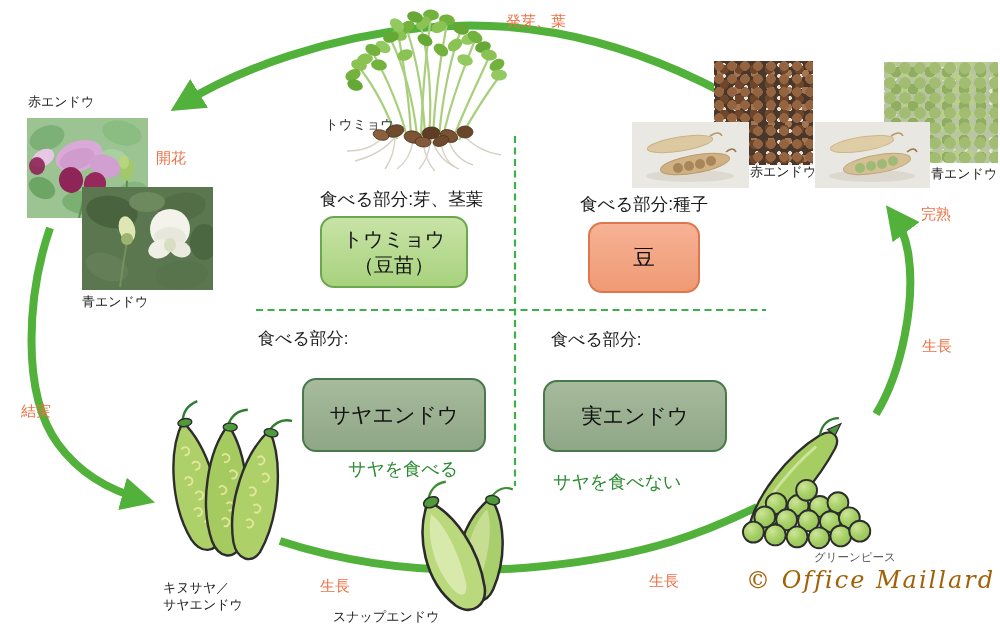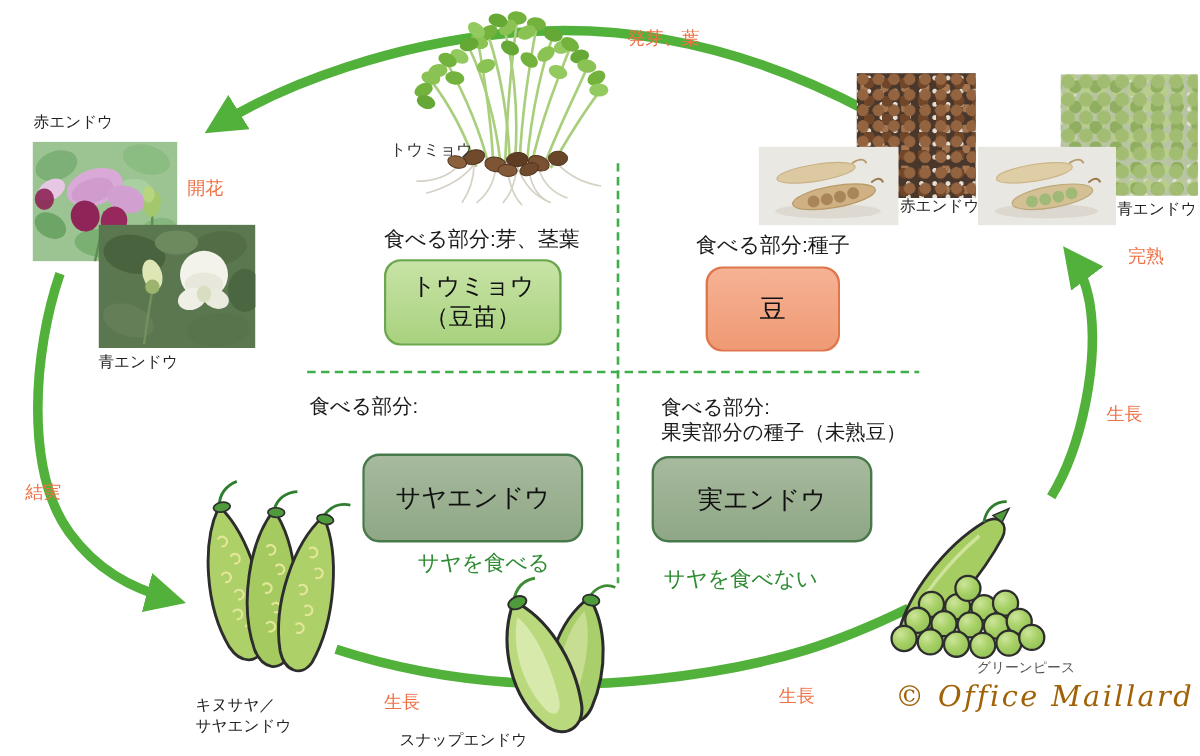--- a/index.html
+++ b/index.html
@@ -295,29 +295,29 @@
       <g fill="#9fb977">
         <circle cx="45" cy="46" r="5"></circle>
           <circle cx="56" cy="44" r="5"></circle>
         <circle cx="67" cy="42" r="5"></circle>
           <circle cx="78" cy="39" r="5"></circle>
       </g>
       <path d="M92 30 C 97 26 100 26 102 30" stroke="#9a7a4e" stroke-width="1.6" fill="none"></path>
     </svg>
   </div>
 
-  <div class="lbl orange" style="left:523px;top:12px;margin-top:12px;">発芽、葉</div>
+  <div class="lbl orange" style="left:506px;top:12px;">発芽、葉</div>
   <div class="lbl cap135" style="left:325px;top:117px;">トウミョウ</div>
   <div class="lbl cap13" style="left:28px;top:94px;">赤エンドウ</div>
   <div class="lbl orange" style="left:156px;top:149px;">開花</div>
   <div class="lbl cap13" style="left:82px;top:294px;">青エンドウ</div>
   <div class="lbl orange" style="left:21px;top:402px;">結実</div>
   <div class="lbl cap13" style="left:750px;top:164px;">赤エンドウ</div>
   <div class="lbl cap13" style="left:931px;top:166px;">青エンドウ</div>
-  <div class="lbl orange" style="left:940px;top:205px;">完熟</div>
+  <div class="lbl orange" style="left:921px;top:205px;">完熟</div>
   <div class="lbl orange" style="left:922px;top:337px;">生長</div>
 
   <div class="lbl eat" style="left:320px;top:189px;width:146px;text-align:left;">食べる部分:芽、茎葉</div>
   <div class="box box-tomyo" style="left:320px;top:216px;width:144px;height:68px;">
     <div>
       <div>トウミョウ</div>
       <div>（豆苗）</div>
     </div>
   </div>
 
@@ -329,21 +329,20 @@
   <div class="lbl eat2" style="left:258px;top:328px;">
     <span>食べる部分:</span><br>
   </div>
   <div class="box box-gray" style="left:302px;top:378px;width:180px;height:70px;">
     <span>サヤエンドウ</span>
   </div>
   <div class="note" style="left:348px;top:457px;">サヤを食べる</div>
 
   <div class="lbl eat2" style="left:551px;top:329px;">
     <span>食べる部分:</span><br>
-    <span>果実部分の種子（未熟豆）</span>
   </div>
   <div class="box box-gray" style="left:543px;top:380px;width:180px;height:68px;">
     <span>実エンドウ</span>
   </div>
   <div class="note" style="left:553px;top:470px;font-family:Liberation Mono, monospace;">サヤを食べない</div>
 
   <div class="lbl cap13" style="left:163px;top:543px;line-height:17px;margin-top:36px;">
     <span>キヌサヤ／</span><br>
     <span>サヤエンドウ</span>
   </div>

